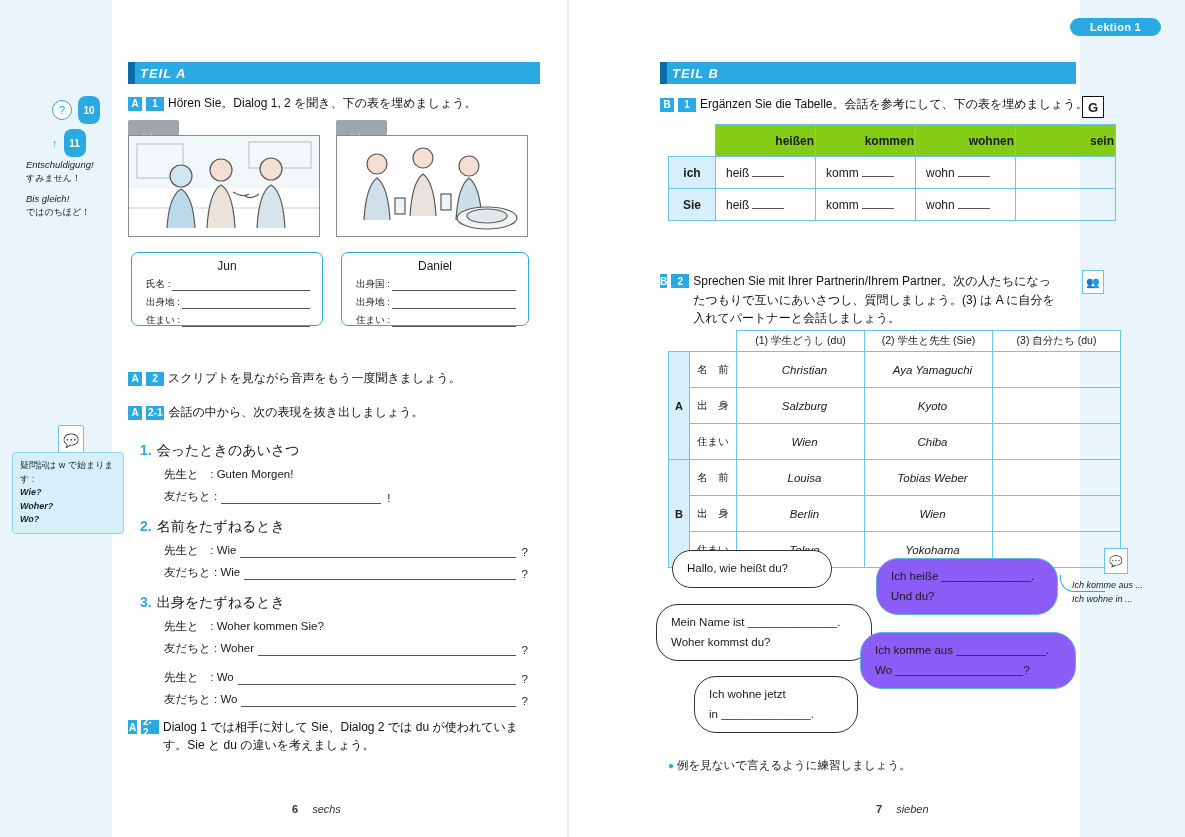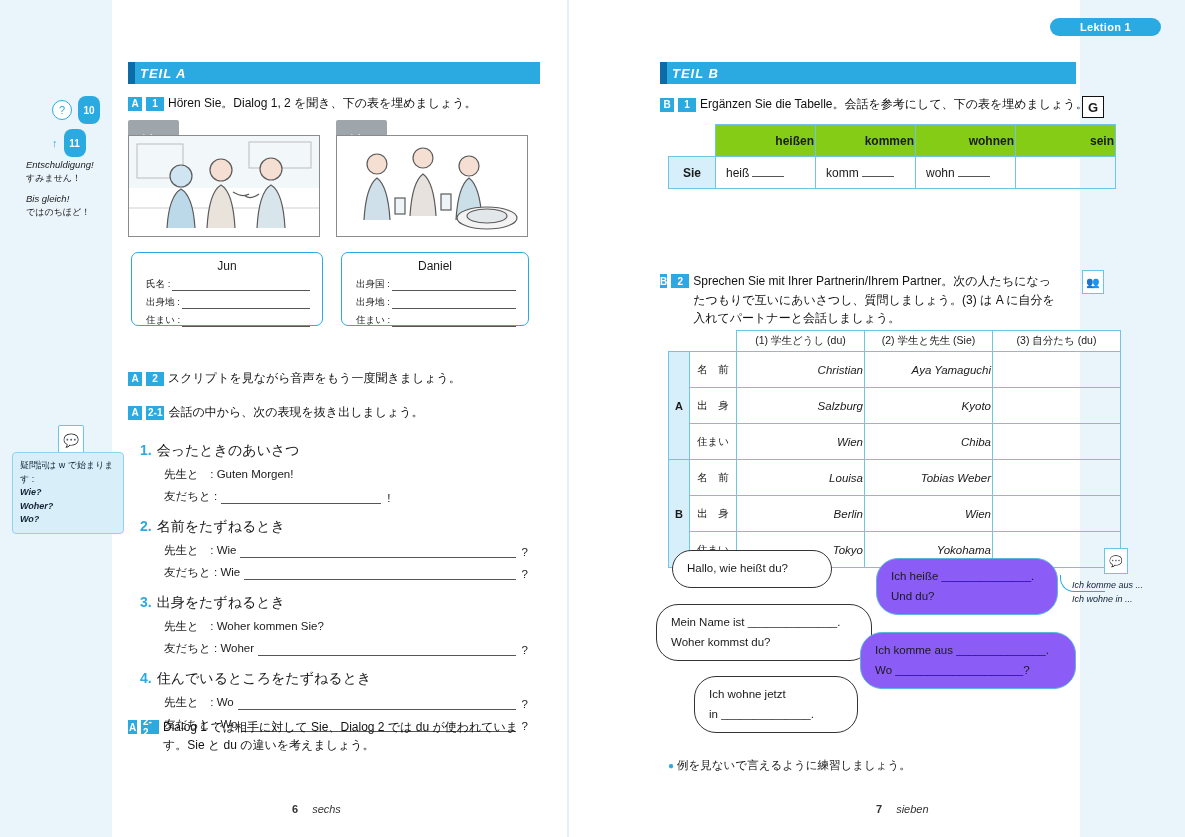--- a/index.html
+++ b/index.html
@@ -9,21 +9,21 @@
     font-size:12px;color:#1a1a1a;position:relative;overflow:hidden;
   }
   .page{position:absolute;top:0;bottom:0;background:#ffffff;}
   .page-left{left:112px;width:456px;}
   .page-right{left:568px;width:512px;}
   .gutter{position:absolute;left:567px;top:0;bottom:0;width:2px;background:#e8eef2;}
 
   
   .lesson-tab{
     position:absolute;right:24px;top:18px;background:#2aaae1;color:#fff;
-    font-size:11px;font-weight:bold;border-radius:9px;padding:3px 30px;letter-spacing:.3px;
+    font-size:11px;font-weight:bold;border-radius:9px;padding:3px 20px;letter-spacing:.3px;
   }
 
   
   .teil-bar{
     position:absolute;height:22px;background:#2aaae1;color:#fff;
     font-style:italic;font-weight:bold;font-size:13px;letter-spacing:1px;
     display:flex;align-items:center;padding-left:12px;
   }
   .teil-bar::before{
     content:"";position:absolute;left:0;top:0;bottom:0;width:7px;background:#0c6ca8;
@@ -131,21 +131,21 @@
   .conj{position:absolute;left:668px;top:124px;font-size:12px;}
   .conj td,.conj th{border:1px solid #6ec5e6;height:29px;font-weight:normal;text-align:center;}
   .conj th{background:#84cc16;width:88px;font-weight:bold;text-align:right;}
   .conj .corner{border:none;width:44px;background:#fff;}
   .conj .rowhead{background:#d7effa;font-weight:bold;width:44px;}
   .conj td.cell{width:88px;text-align:left;padding-left:10px;}
   .conj .blank{border-bottom:1px solid #555;display:inline-block;width:32px;margin-left:3px;}
 
   
   .partner{position:absolute;left:668px;top:330px;font-size:11px;}
-  .partner td,.partner th{border:1px solid #6ec5e6;text-align:right;}
+  .partner td,.partner th{border:1px solid #6ec5e6;text-align:center;}
   .partner th{background:#fff;font-weight:normal;text-align:center;height:20px;font-size:10.5px;padding:0 6px;}
   .partner .corner{border:none;background:#fff;}
   .partner .grp{background:#d7effa;font-weight:bold;text-align:center;width:18px;}
   .partner .lbl{background:#fff;width:38px;text-align:center;font-size:10.5px;padding:0 4px;}
   .partner td.val{width:117px;height:33px;font-style:italic;padding-left:9px;font-size:11.5px;}
 
   
   .bub{position:absolute;border:1.5px solid #333;border-radius:22px;background:#fff;
        padding:8px 14px;font-size:11.5px;line-height:1.7;}
   .bub.blue{background:#8b5cf6;border-color:#5db6dd;}
@@ -336,23 +336,20 @@
       <span class="lbl">先生と　: Woher kommen Sie?</span>
     </div>
     <div class="nl-line">
       <span class="lbl">友だちと : Woher</span>
       <span class="ln"></span>
       <span class="q">?</span>
     </div>
   </div>
 
   <div class="nl-item">
-    <div class="nl-head">
-      <span class="n">4.</span><span>住んでいるところをたずねるとき</span>
-    </div>
     <div class="nl-line">
       <span class="lbl">先生と　: Wo</span>
       <span class="ln"></span>
       <span class="q">?</span>
     </div>
     <div class="nl-line">
       <span class="lbl">友だちと : Wo</span>
       <span class="ln"></span>
       <span class="q">?</span>
     </div>
@@ -385,20 +382,27 @@
 <table class="conj">
   <tbody>
       <tr>
     <td class="corner"></td>
     <th>heißen</th>
     <th>kommen</th>
     <th>wohnen</th>
     <th>sein</th>
   </tr>
   <tr>
+    <td class="rowhead">ich</td>
+    <td class="cell"><span>heiß</span><span class="blank"></span></td>
+    <td class="cell"><span>komm</span><span class="blank"></span></td>
+    <td class="cell"><span>wohn</span><span class="blank"></span></td>
+    <td class="cell"></td>
+  </tr>
+  <tr>
     <td class="rowhead">Sie</td>
     <td class="cell"><span>heiß</span><span class="blank"></span></td>
     <td class="cell"><span>komm</span><span class="blank"></span></td>
     <td class="cell"><span>wohn</span><span class="blank"></span></td>
     <td class="cell"></td>
   </tr>
 </tbody>
   </table>
 
 <div class="ex abs" id="b2" style="align-items:flex-start;">

